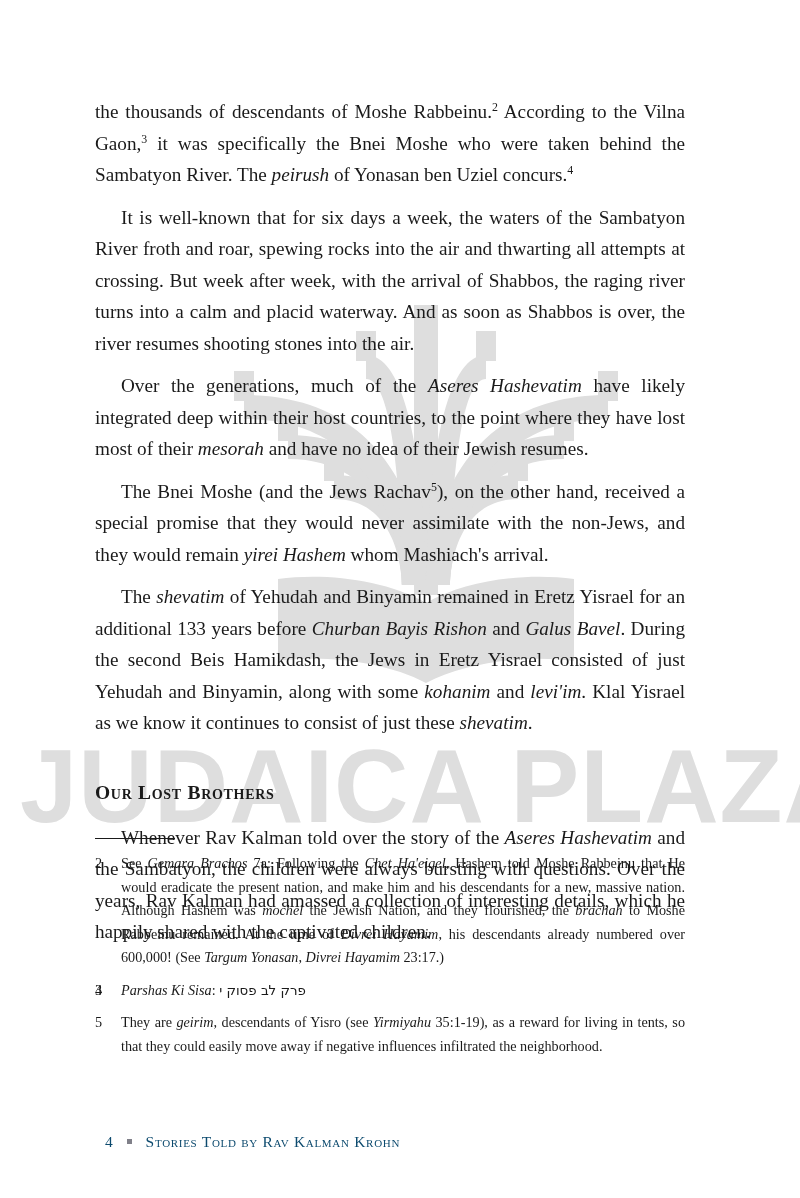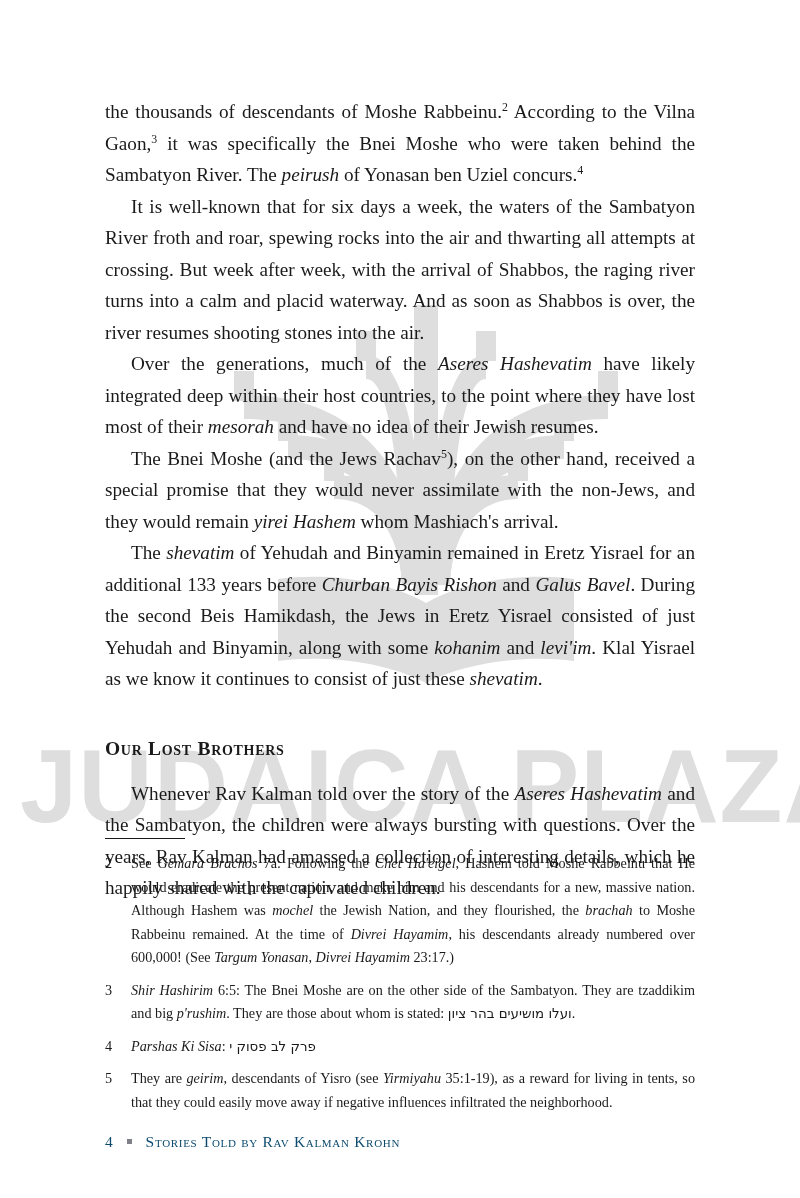--- a/index.html
+++ b/index.html
@@ -46,36 +46,36 @@
     font-size: 103px;
     letter-spacing: 1px;
     color: #dedede;
     line-height: 1;
     white-space: nowrap;
   }
 
   
   .content {
     position: absolute;
-    left: 105px;
+    left: 95px;
     top: 0;
     width: 590px;
     z-index: 2;
   }
 
   .body-p {
     margin: 0;
     font-size: 19.2px;
     line-height: 31.5px;
     text-align: justify;
     text-indent: 26px;
     hyphens: none;
   }
   .body-p.first { text-indent: 0; }
-  .body-p + .body-p { }
+  .body-p + .body-p { margin-top: 11px; }
 
   sup {
     font-size: 0.62em;
     line-height: 0;
     vertical-align: 0.58em;
   }
   i, em { font-style: italic; }
 
   
   .section-heading {
@@ -194,21 +194,21 @@
 
     <div id="body-paragraphs-after" style="margin-top:18px;">
         <p class="body-p"><span>Whenever Rav Kalman told over the story of the </span><i>Aseres Hashevatim</i><span> and the Sambatyon, the children were always bursting with questions. Over the years, Rav Kalman had amassed a collection of interesting details, which he happily shared with the captivated children.</span></p>
       </div>
   </div>
 
   <div class="content" style="top:838px;">
     <hr class="fn-rule">
     <ul class="footnotes" id="footnote-list" style="margin-top:13px;">
         <li class="fn"><span class="fn-num">2</span><span><span>See </span><i>Gemara Brachos</i><span> 7a: Following the </span><i>Chet Ha'eigel</i><span>, Hashem told Moshe Rabbeinu that He would eradicate the present nation, and make him and his descendants for a new, massive nation. Although Hashem was </span><i>mochel</i><span> the Jewish Nation, and they flourished, the </span><i>brachah</i><span> to Moshe Rabbeinu remained. At the time of </span><i>Divrei Hayamim</i><span>, his descendants already numbered over 600,000! (See </span><i>Targum Yonasan</i><span>, </span><i>Divrei Hayamim</i><span> 23:17.)</span></span></li>
-        <li class="fn"><span class="fn-num">3</span><span><i>Shir Hashirim</i><span> 6:5: The Bnei Moshe are on the other side of the Sambatyon. They are tzaddikim and big </span><i>p'rushim</i><span>. They are those about whom is stated: </span><span class="heb">ועלו מושיעים בהר ציון</span><span>.</span></span></li>
+        <li class="fn"><span class="fn-num">3</span></li>
         <li class="fn"><span class="fn-num">4</span><span><i>Parshas Ki Sisa</i><span>: </span><span class="heb">פרק לב  פסוק י</span></span></li>
         <li class="fn"><span class="fn-num">5</span><span><span>They are </span><i>geirim</i><span>, descendants of Yisro (see </span><i>Yirmiyahu</i><span> 35:1-19), as a reward for living in tents, so that they could easily move away if negative influences infiltrated the neighborhood.</span></span></li>
       </ul>
   </div>
 
   <div class="footer">
     <span class="pg">4</span>
     <span class="dot"></span>
     <span>Stories Told by Rav Kalman Krohn</span>
   </div>

